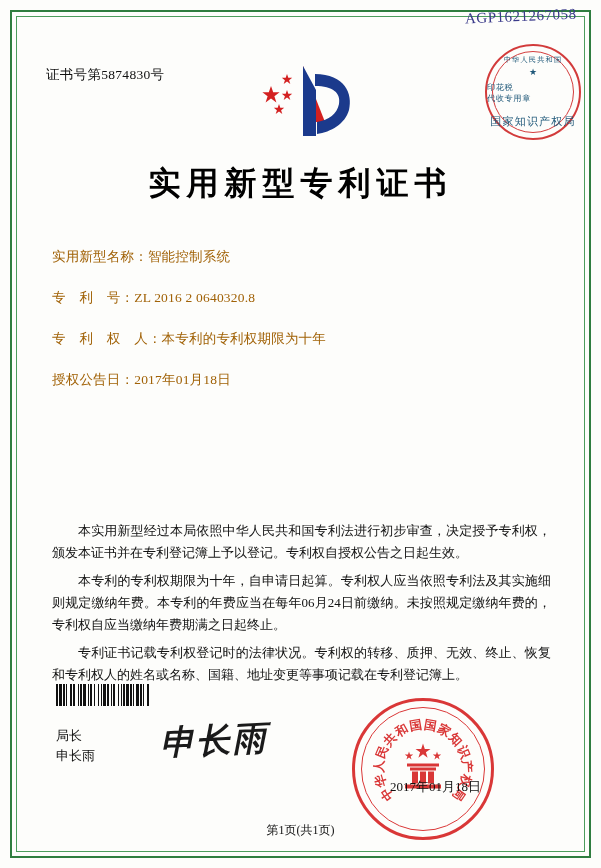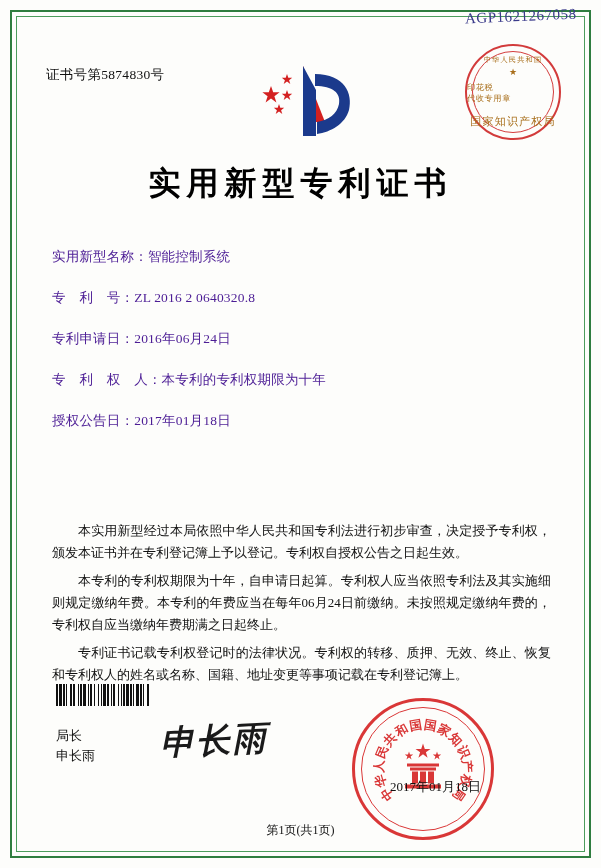--- a/index.html
+++ b/index.html
@@ -65,27 +65,27 @@
     top: 66px;
     font-family: "Liberation Serif", serif;
     font-size: 13.5px;
     color: #111;
     letter-spacing: 0.3px;
   }
 
   
   .seal-tax {
     position: absolute;
-    right: 40px;
+    right: 20px;
     top: 44px;
     width: 92px;
     height: 92px;
     border: 2.2px solid #cf2b2b;
     border-radius: 50%;
-    color: #a16207;
+    color: #0c4a6e;
     opacity: 0.92;
   }
   .seal-tax .inner-ring {
     position: absolute;
     left: 5px; top: 5px; right: 5px; bottom: 5px;
     border: 1px solid #cf2b2b;
     border-radius: 50%;
   }
   .seal-tax .arc-top {
     position: absolute;
@@ -147,21 +147,21 @@
   
   .fields {
     position: absolute;
     left: 52px;
     top: 248px;
     right: 52px;
   }
   .field-row {
     font-family: "Liberation Serif", serif;
     font-size: 13.5px;
-    color: #4c1d95;
+    color: #a16207;
     margin-bottom: 23px;
     white-space: nowrap;
   }
   .field-label {
     display: inline-block;
     letter-spacing: 0.2px;
   }
   .field-value {
     display: inline-block;
     letter-spacing: 0.2px;
@@ -328,23 +328,20 @@
   </div>
 
   <div class="doc-title">实用新型专利证书</div>
 
   <div class="fields">
     <div class="field-row">
       <span class="field-label">实用新型名称：</span><span class="field-value">智能控制系统</span>
     </div>
     <div class="field-row">
       <span class="field-label">专　利　号：</span><span class="field-value">ZL 2016 2 0640320.8</span>
-    </div>
-    <div class="field-row">
-      <span class="field-label">专利申请日：</span><span class="field-value">2016年06月24日</span>
     </div>
     <div class="field-row">
       <span class="field-label">专　利　权　人：</span><span class="field-value">本专利的专利权期限为十年</span>
     </div>
     <div class="field-row">
       <span class="field-label">授权公告日：</span><span class="field-value">2017年01月18日</span>
     </div>
   </div>
 
   <div class="body-text">

